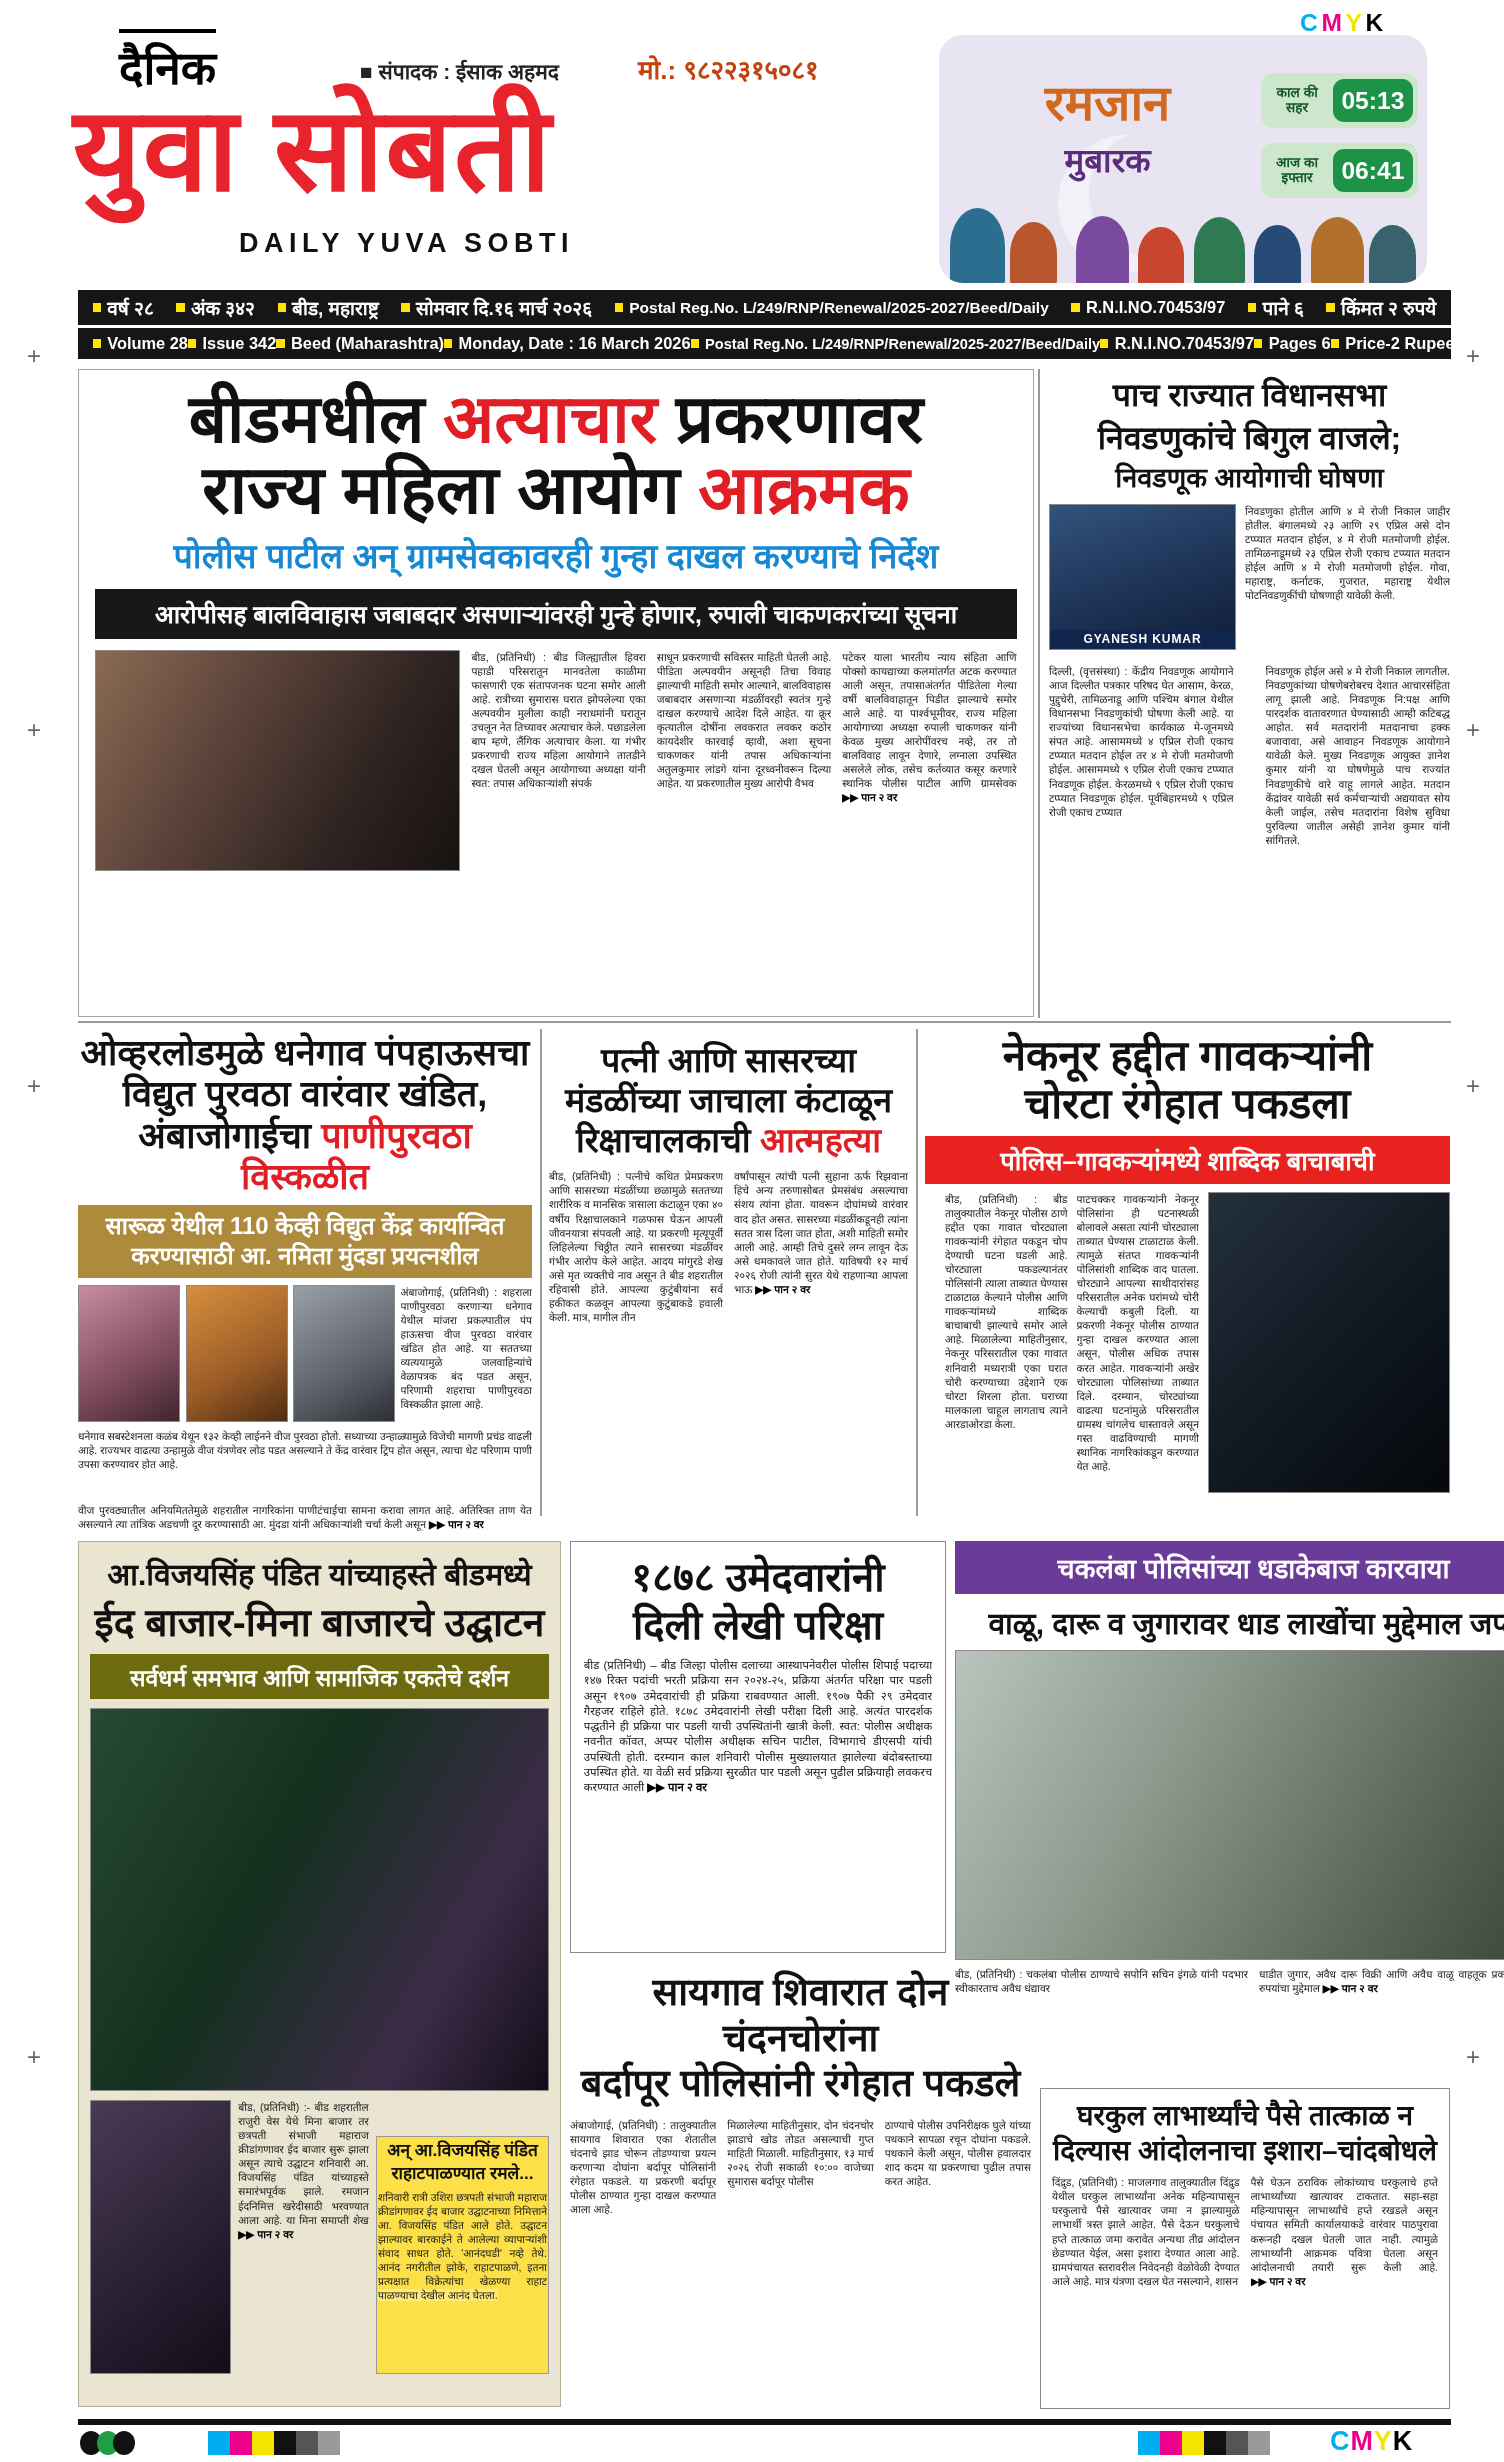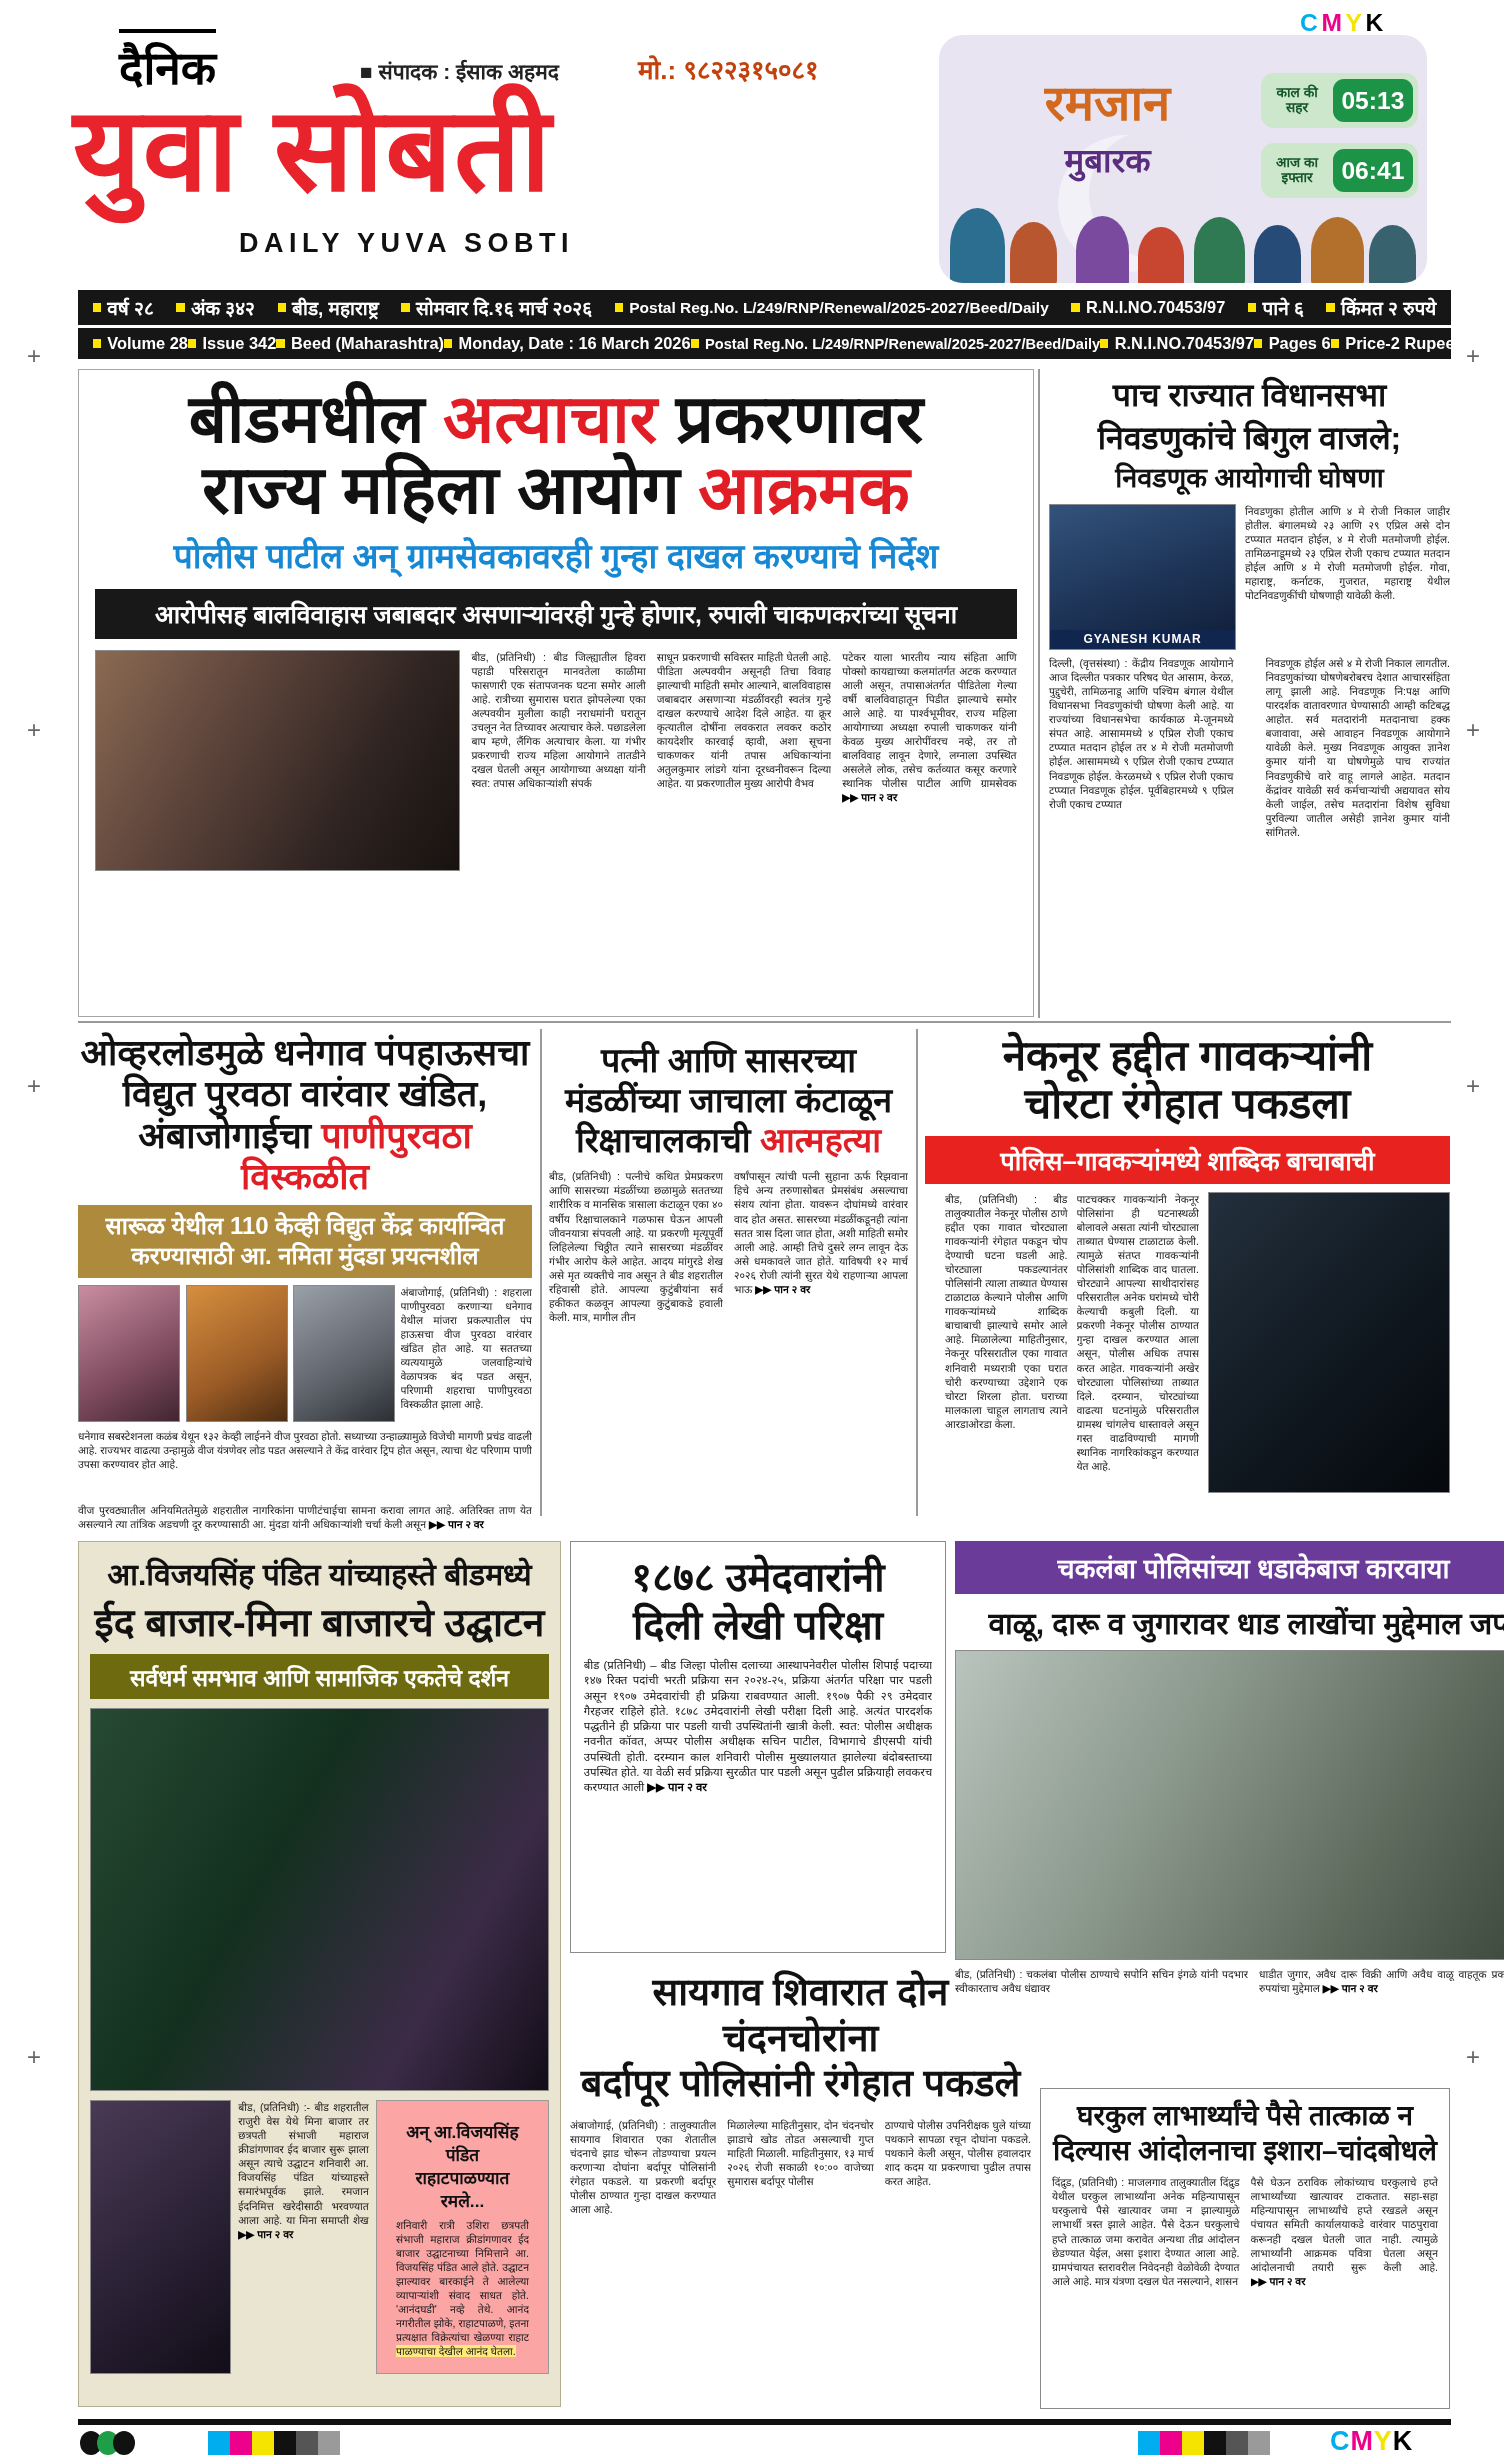--- a/index.html
+++ b/index.html
@@ -53,21 +53,21 @@
 
   .vline { position:absolute; width:1.8px; background:#9a9a9a; }
   .hline { position:absolute; height:1.8px; background:#9a9a9a; }
 
   .goldbanner { background:#ad8a3c; color:#fff; font-size:24px; font-weight:800; text-align:center; padding:6.4px 5.5px; line-height:1.25; }
   .redbanner { background:#e8231f; color:#fff; font-size:25.5px; font-weight:800; text-align:center; padding:7.3px 3.6px; }
   .olivebanner { background:#6e6a10; color:#fff; font-size:23px; font-weight:800; text-align:center; padding:6.4px 3.6px; }
   .purplebanner { background:#6a3b99; color:#fff; font-size:27px; font-weight:800; text-align:center; padding:8.2px 3.6px; }
 
   .eidbox { left:78px; top:1541px; width:483px; height:866px; background:#eae5d1; border:0.9px solid #b5ad92; padding:11px; }
-  .innerbox { background:#fca5a5; border:0.9px solid #999; padding:19px; }
+  .innerbox { background:#fde047; border:0.9px solid #999; padding:1px;margin-top:36px; }
   .hl { background:#ffe97a; }
 
   .exambox { left:570px; top:1541px; width:376px; height:412px; border:1.8px solid #8a8a8a; background:#fff; padding:11px 12.8px; }
   .gharkulbox { left:1040px; top:2088px; width:410px; height:321px; border:1.8px solid #8a8a8a; background:#fff; padding:9px 11px; }
 
   .nameplate { position:absolute; left:0; right:0; bottom:0; background:#10264f; color:#fff; font-size:12px; font-weight:700; text-align:center; padding:2.7px 0; letter-spacing:0.9px; }
 
   
   .ph-lead { background:linear-gradient(120deg,#8a6a52 0%,#5d443b 35%,#2f2421 70%,#171210 100%); }
   .ph-gyanesh { background:linear-gradient(160deg,#33537c 0%,#1d3356 55%,#0f1d36 100%); position:relative; }
@@ -218,21 +218,21 @@
   <div class="abs" style="left:1049px; top:372px; width:401px; height:646px;">
     <div class="h-center" style="font-size:32px;">पाच राज्यात विधानसभा</div>
     <div class="h-center magenta" style="font-size:32px;">निवडणुकांचे बिगुल वाजले;</div>
     <div class="h-center" style="font-size:27px;">निवडणूक आयोगाची घोषणा</div>
     <div style="display:flex; gap:9px; margin-top:9px;">
       <div class="photo ph-gyanesh" style="flex:0 0 187px; height:146px;">
         <div class="nameplate">GYANESH KUMAR</div>
       </div>
       <div class="body-txt" style="flex:1;">निवडणुका होतील आणि ४ मे रोजी निकाल जाहीर होतील. बंगालमध्ये २३ आणि २९ एप्रिल असे दोन टप्प्यात मतदान होईल, ४ मे रोजी मतमोजणी होईल. तामिळनाडूमध्ये २३ एप्रिल रोजी एकाच टप्प्यात मतदान होईल आणि ४ मे रोजी मतमोजणी होईल. गोवा, महाराष्ट्र, कर्नाटक, गुजरात, महाराष्ट्र येथील पोटनिवडणुकींची घोषणाही यावेळी केली.</div>
     </div>
-    <div class="cols" style="margin-top:6px; height:310px;gap:32px;">
+    <div class="cols" style="margin-top:14px; height:310px;gap:32px;">
       <div class="body-txt">दिल्ली, (वृत्तसंस्था) : केंद्रीय निवडणूक आयोगाने आज दिल्लीत पत्रकार परिषद घेत आसाम, केरळ, पुद्दुचेरी, तामिळनाडू आणि पश्चिम बंगाल येथील विधानसभा निवडणुकांची घोषणा केली आहे. या राज्यांच्या विधानसभेचा कार्यकाळ मे-जूनमध्ये संपत आहे. आसाममध्ये ४ एप्रिल रोजी एकाच टप्प्यात मतदान होईल तर ४ मे रोजी मतमोजणी होईल. आसाममध्ये ९ एप्रिल रोजी एकाच टप्प्यात निवडणूक होईल. केरळमध्ये ९ एप्रिल रोजी एकाच टप्प्यात निवडणूक होईल. पूर्वबिहारमध्ये ९ एप्रिल रोजी एकाच टप्प्यात</div>
       <div class="body-txt">निवडणूक होईल असे ४ मे रोजी निकाल लागतील. निवडणुकांच्या घोषणेबरोबरच देशात आचारसंहिता लागू झाली आहे. निवडणूक नि:पक्ष आणि पारदर्शक वातावरणात घेण्यासाठी आम्ही कटिबद्ध आहोत. सर्व मतदारांनी मतदानाचा हक्क बजावावा, असे आवाहन निवडणूक आयोगाने यावेळी केले. मुख्य निवडणूक आयुक्त ज्ञानेश कुमार यांनी या घोषणेमुळे पाच राज्यांत निवडणुकीचे वारे वाहू लागले आहेत. मतदान केंद्रांवर यावेळी सर्व कर्मचाऱ्यांची अद्ययावत सोय केली जाईल, तसेच मतदारांना विशेष सुविधा पुरविल्या जातील असेही ज्ञानेश कुमार यांनी सांगितले.</div>
     </div>
   </div>
 
   <div class="hline" style="left:78px; top:1021px; width:1373px;"></div>
   <div class="vline" style="left:540px; top:1029px; height:487px;"></div>
   <div class="vline" style="left:916px; top:1029px; height:487px;"></div>
 
   <div class="abs" style="left:78px; top:1032px; width:454px; height:482px;">

